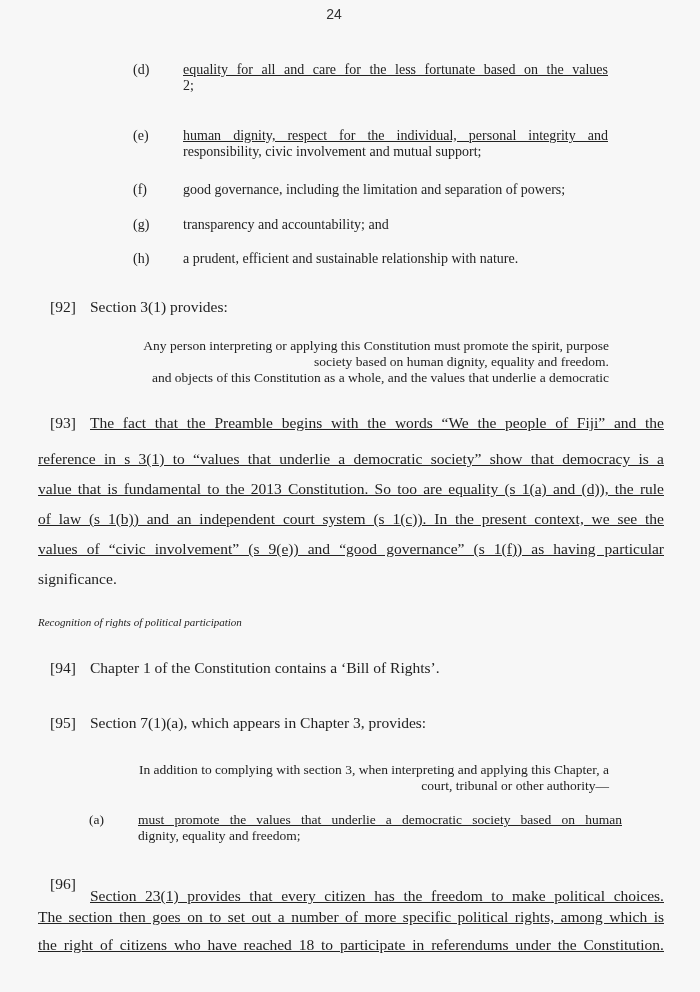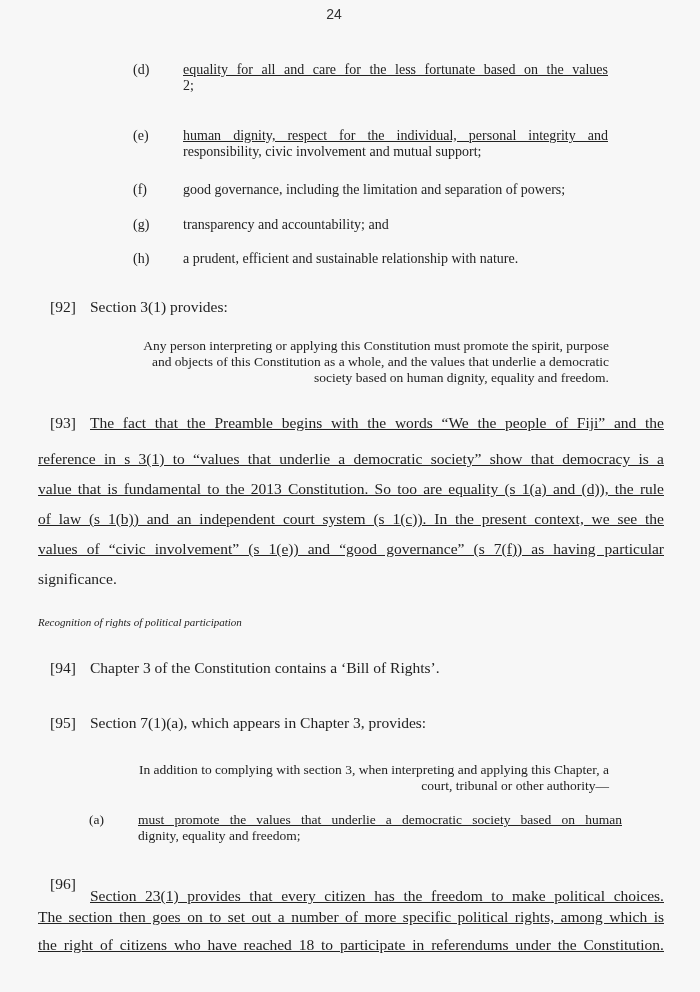--- a/index.html
+++ b/index.html
@@ -116,43 +116,43 @@
     <span class="lline">a prudent, efficient and sustainable relationship with nature.</span>
   </span>
 </div>
 
 <div class="para" style="top:298px;">
   <span class="para-num">[92]</span>
   <span class="para-first">Section 3(1) provides:</span>
 </div>
 <div class="quote" style="top:338px;">
   <span class="line">Any person interpreting or applying this Constitution must promote the spirit, purpose</span>
+  <span class="line">society based on human dignity, equality and freedom.</span>
   <span class="line">and objects of this Constitution as a whole, and the values that underlie a democratic</span>
-  <span class="line">society based on human dignity, equality and freedom.</span>
 </div>
 
 <div class="para" style="top:414px;">
   <span class="para-num">[93]</span>
   <span class="abs" style="left:52px; width:574px; top:0;">
     <span class="jline">The fact that the Preamble begins with the words “We the people of Fiji” and the</span>
   </span>
   <div class="block-body" style="top:30px;">
     <span class="jline" style="line-height:30px;">reference in s 3(1) to “values that underlie a democratic society” show that democracy is a</span>
     <span class="jline" style="line-height:30px;">value that is fundamental to the 2013 Constitution.  So too are equality (s 1(a) and (d)), the rule</span>
     <span class="jline" style="line-height:30px;">of law (s 1(b)) and an independent court system (s 1(c)).  In the present context, we see the</span>
-    <span class="jline" style="line-height:30px;">values of “civic involvement” (s 1(e)) and “good governance” (s 7(f)) as having particular</span>
+    <span class="jline" style="line-height:30px;">values of “civic involvement” (s 9(e)) and “good governance” (s 1(f)) as having particular</span>
     <span class="lline" style="line-height:30px;">significance.</span>
   </div>
 </div>
 
 <div class="heading-italic" style="top:616px;">Recognition of rights of political participation</div>
 
 <div class="para" style="top:659px;">
   <span class="para-num">[94]</span>
-  <span class="para-first">Chapter 3 of the Constitution contains a ‘Bill of Rights’.</span>
+  <span class="para-first">Chapter 1 of the Constitution contains a ‘Bill of Rights’.</span>
 </div>
 
 <div class="para" style="top:714px;">
   <span class="para-num">[95]</span>
   <span class="para-first">Section 7(1)(a), which appears in Chapter 3, provides:</span>
 </div>
 <div class="quote" style="top:762px;">
   <span class="line">In addition to complying with section 3, when interpreting and applying this Chapter, a</span>
   <span class="line">court, tribunal or other authority—</span>
 </div>

